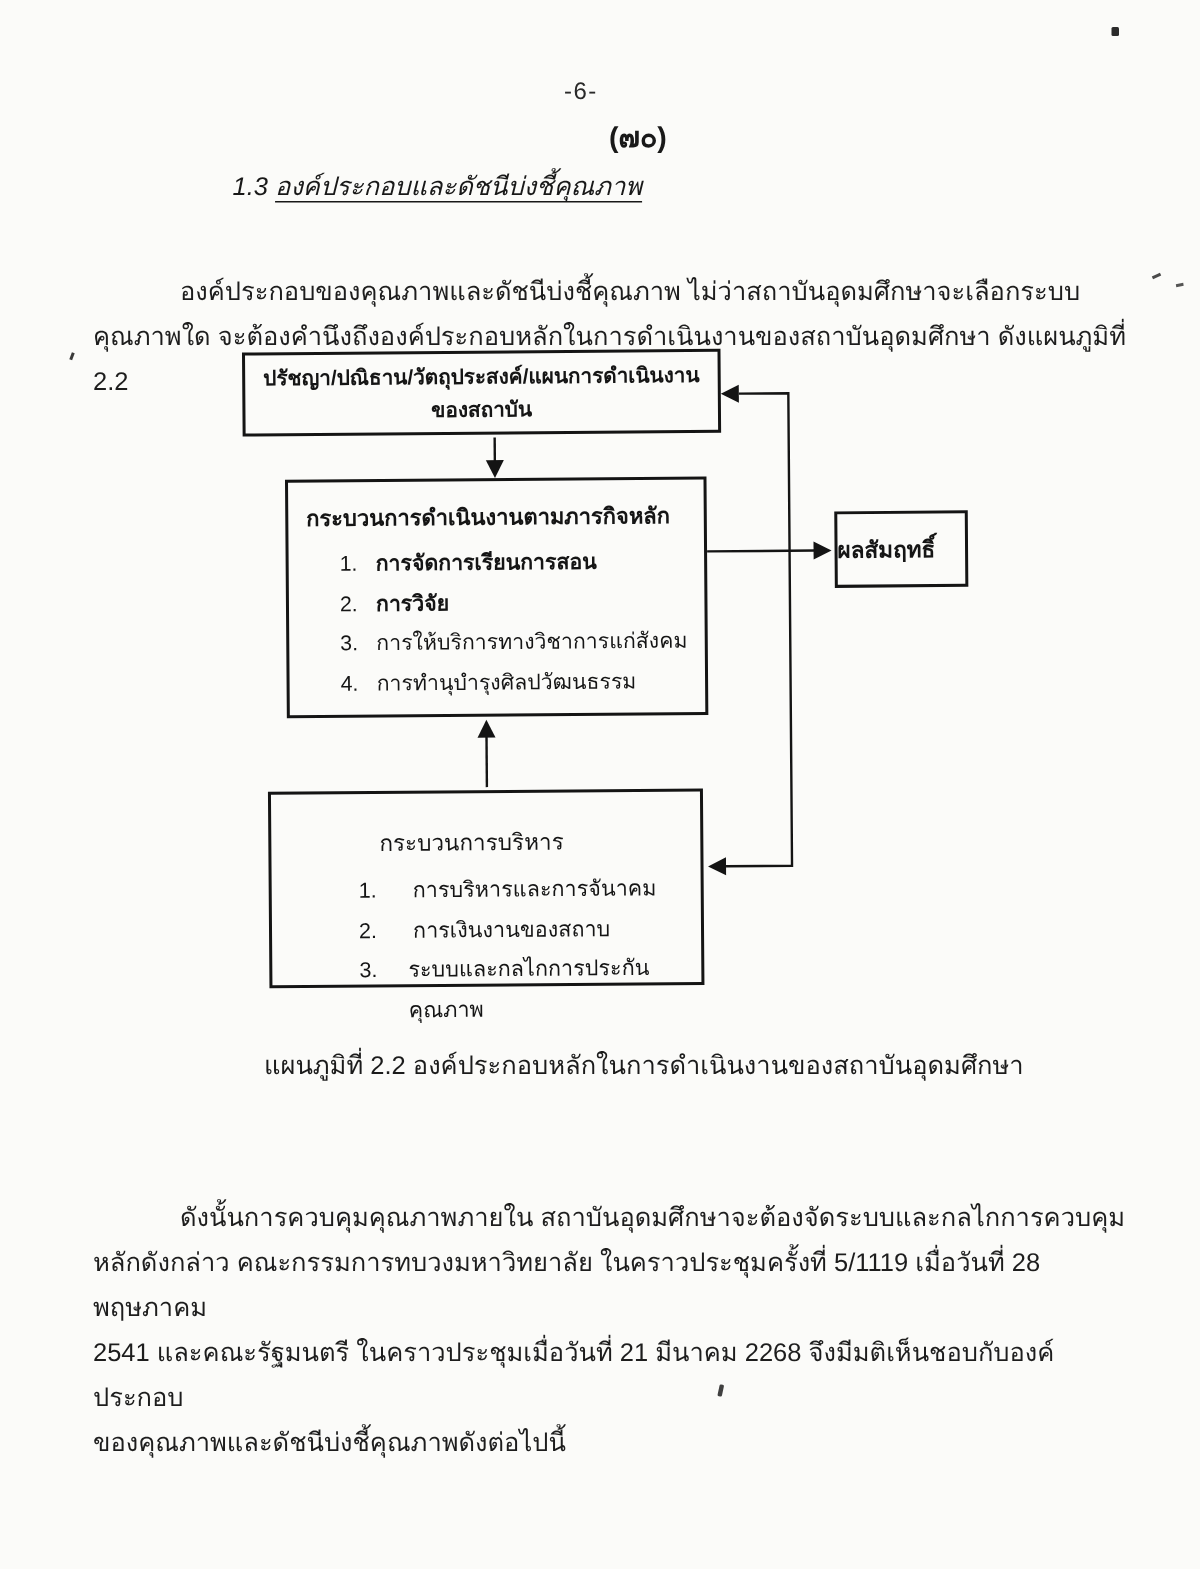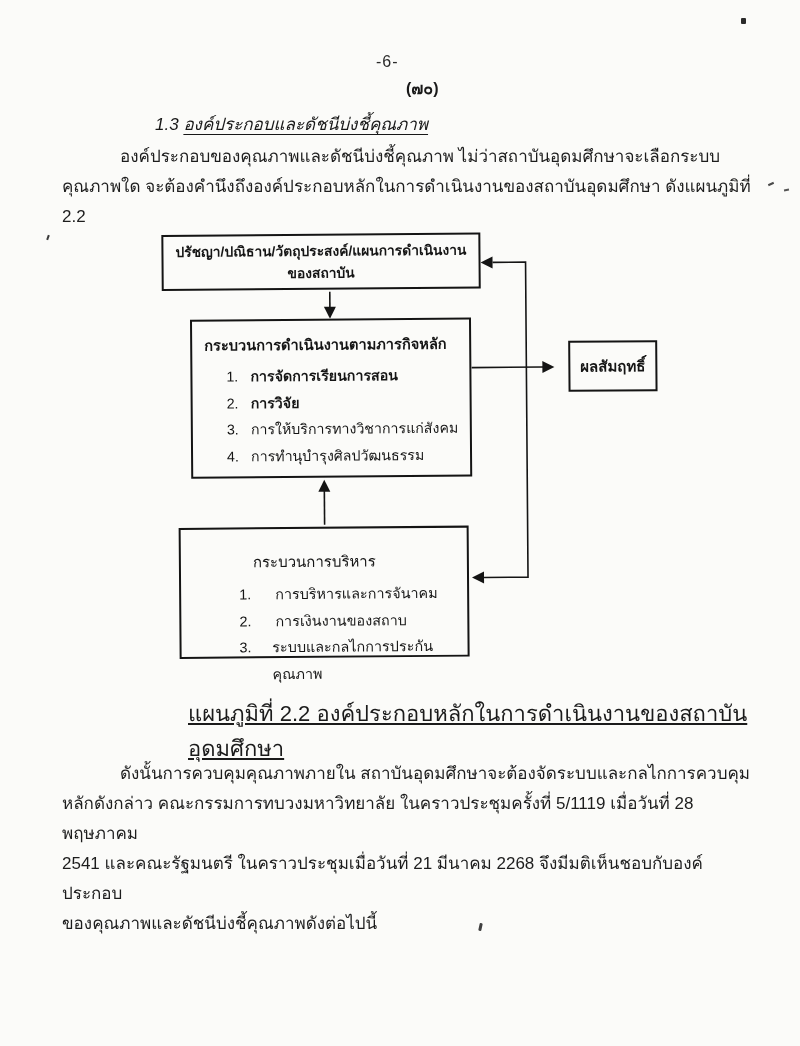--- a/index.html
+++ b/index.html
@@ -16,39 +16,39 @@
     color:#1f1f1f;
     overflow:hidden;
   }
   .abs{position:absolute;}
   .page-number{
     left:376px;top:53px;
     font-size:16px;letter-spacing:1px;color:#2a2a2a;
   }
   .thai-page-number{
     left:406px;top:76px;
-    font-size:16px;font-weight:bold;color:#191919;
+    font-size:19px;font-weight:bold;color:#191919;
   }
   .corner-mark{
     left:741px;top:18px;width:5px;height:6px;
     background:#2b2b2b;border-radius:1px;
   }
   .heading{
     left:155px;top:110px;
     font-size:17px;color:#181818;font-style:italic;
   }
   .heading .h-title{
     text-decoration:underline;
     text-underline-offset:4px;
   }
   .para{
     left:62px;width:696px;
     font-size:17px;line-height:30px;color:#1d1d1d;
   }
-  .para .indent{text-indent:58px;}
+  .para .indent{text-indent:58px;margin-top:38px;}
   .intro{top:142px;}
   .body-par{top:759px;}
   .stray-a{left:47px;top:235px;width:2px;height:5px;background:#3a3a3a;transform:rotate(20deg);}
   .stray-b{left:768px;top:183px;width:6px;height:2px;background:#4a4a4a;transform:rotate(-25deg);}
   .stray-c{left:784px;top:189px;width:5px;height:2px;background:#555;transform:rotate(-10deg);}
   .stray-d{left:479px;top:923px;width:3px;height:8px;background:#404040;transform:rotate(12deg);border-radius:1px;}
 
   
   .diagram{
     left:150px;top:225px;width:540px;height:445px;
@@ -67,39 +67,39 @@
     font-weight:bold;font-size:13.8px;
     text-align:center;padding:0 4px;
   }
   .process-box{
     left:41px;top:93px;width:281px;height:159px;
     padding:12px 6px 0 12px;
   }
   .process-box .box-title{font-weight:bold;font-size:14.6px;margin-bottom:7px;}
   .results-box{
     left:407px;top:117px;width:89px;height:51px;
-    display:flex;align-items:center;justify-content:center;
-    font-weight:bold;font-size:15px;margin-left:12px;
+    display:flex;align-items:center;
+    font-weight:bold;font-size:15px;
   }
   .admin-box{
     left:28px;top:301px;width:290px;height:131px;
     padding:21px 4px 0 0;
   }
   .admin-box .box-title{font-size:15px;margin:0 0 7px 72px;}
   .list-item{display:flex;line-height:26.5px;}
   .process-box .list-item .li-num{width:24px;text-align:left;margin-left:22px;font-size:14.2px;}
   .process-box .list-item .li-label{font-size:14.2px;font-weight:600;}
   .process-box .list-item:nth-child(n+4) .li-label{font-weight:normal;}
   .admin-box .list-item .li-num{width:36px;margin-left:58px;font-size:14.4px;}
   .admin-box .list-item .li-label{font-size:14.4px;}
   .arrows{left:0;top:0;width:540px;height:445px;pointer-events:none;}
 
   .caption{
-    left:188px;top:696px;
-    font-size:22px;color:#1b1b1b;text-decoration:underline;
+    left:176px;top:696px;
+    font-size:17px;color:#1b1b1b;
   }
 </style>
 </head>
 <body>
 
 <div class="page">
 
   <div class="abs corner-mark"></div>
 
   <div class="abs page-number">-6-</div>

